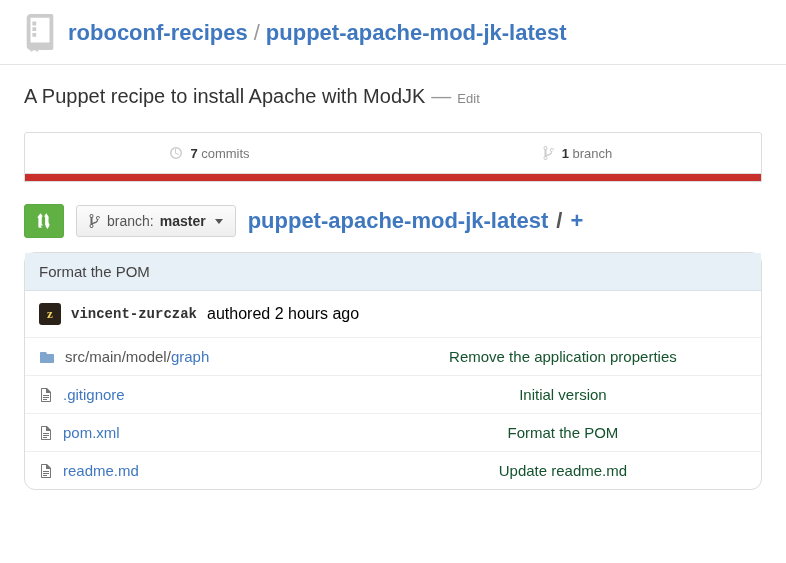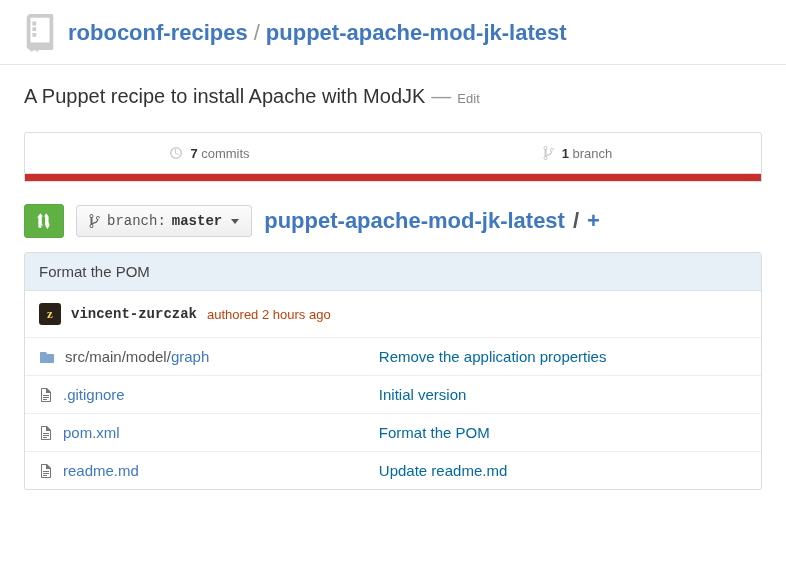--- a/index.html
+++ b/index.html
@@ -91,37 +91,36 @@
       background: linear-gradient(#fcfcfc, #eee);
       border: 1px solid #d5d5d5;
       border-radius: 3px;
       padding: 7px 12px;
       font-size: 14px;
       color: #555;
       display: flex;
       align-items: center;
       gap: 6px;
       cursor: pointer;
-      font-family: Liberation Mono, monospace;
     }
     .branch-select .branch-name { font-weight: 700; color: #333; }
     .branch-select svg.git-branch { fill: #666; }
     .path {
       font-size: 22px;
       font-weight: 700;
       color: #555;
       display: flex;
       align-items: baseline;
       gap: 8px;
     }
     .path a { color: #4078c0; text-decoration: none; }
     .path .plus { color: #4078c0; font-weight: 700; }
     .file-panel {
       border: 1px solid #ddd;
-      border-radius: 3px;
+      border-radius: 11px;
     }
     .commit-header {
       background: #e8f0f7;
       border-bottom: 1px solid #d8e2ea;
       padding: 10px 14px;
       font-size: 15px;
       color: #444;
     }
     .commit-meta {
       display: flex;
@@ -137,39 +136,40 @@
       border-radius: 3px;
       display: flex;
       align-items: center;
       justify-content: center;
       color: #f4d35e;
       font-weight: 700;
       font-size: 13px;
       font-family: Georgia, serif;
     }
     .author { font-weight: 700; color: #333; font-size: 14px; font-family: Liberation Mono, monospace; }
-    .commit-time { color: #c2410c; font-size: 13px; }
+    .commit-time { color: #000000; font-size: 16px; }
     .file-row {
       display: flex;
       align-items: center;
       padding: 10px 14px;
       border-bottom: 1px solid #eee;
       font-size: 15px;
+      text-align: center;
     }
     .file-row:last-child { border-bottom: none; }
     .file-name {
       flex: 0 0 48%;
       display: flex;
       align-items: center;
       gap: 10px;
       color: #767676;
     }
     .file-name a { color: #4078c0; text-decoration: none; }
     .file-name span.plain { color: #555; }
-    .file-msg { flex: 1; color: #0369a1; }
+    .file-msg { flex: 1; color: #14532d; }
     .icon-folder { fill: #80a6cd; }
     .icon-file { fill: #767676; }
     .caret {
       display: inline-block;
       width: 0; height: 0;
       border-left: 4px solid transparent;
       border-right: 4px solid transparent;
       border-top: 5px solid #555;
       margin-left: 3px;
     }

